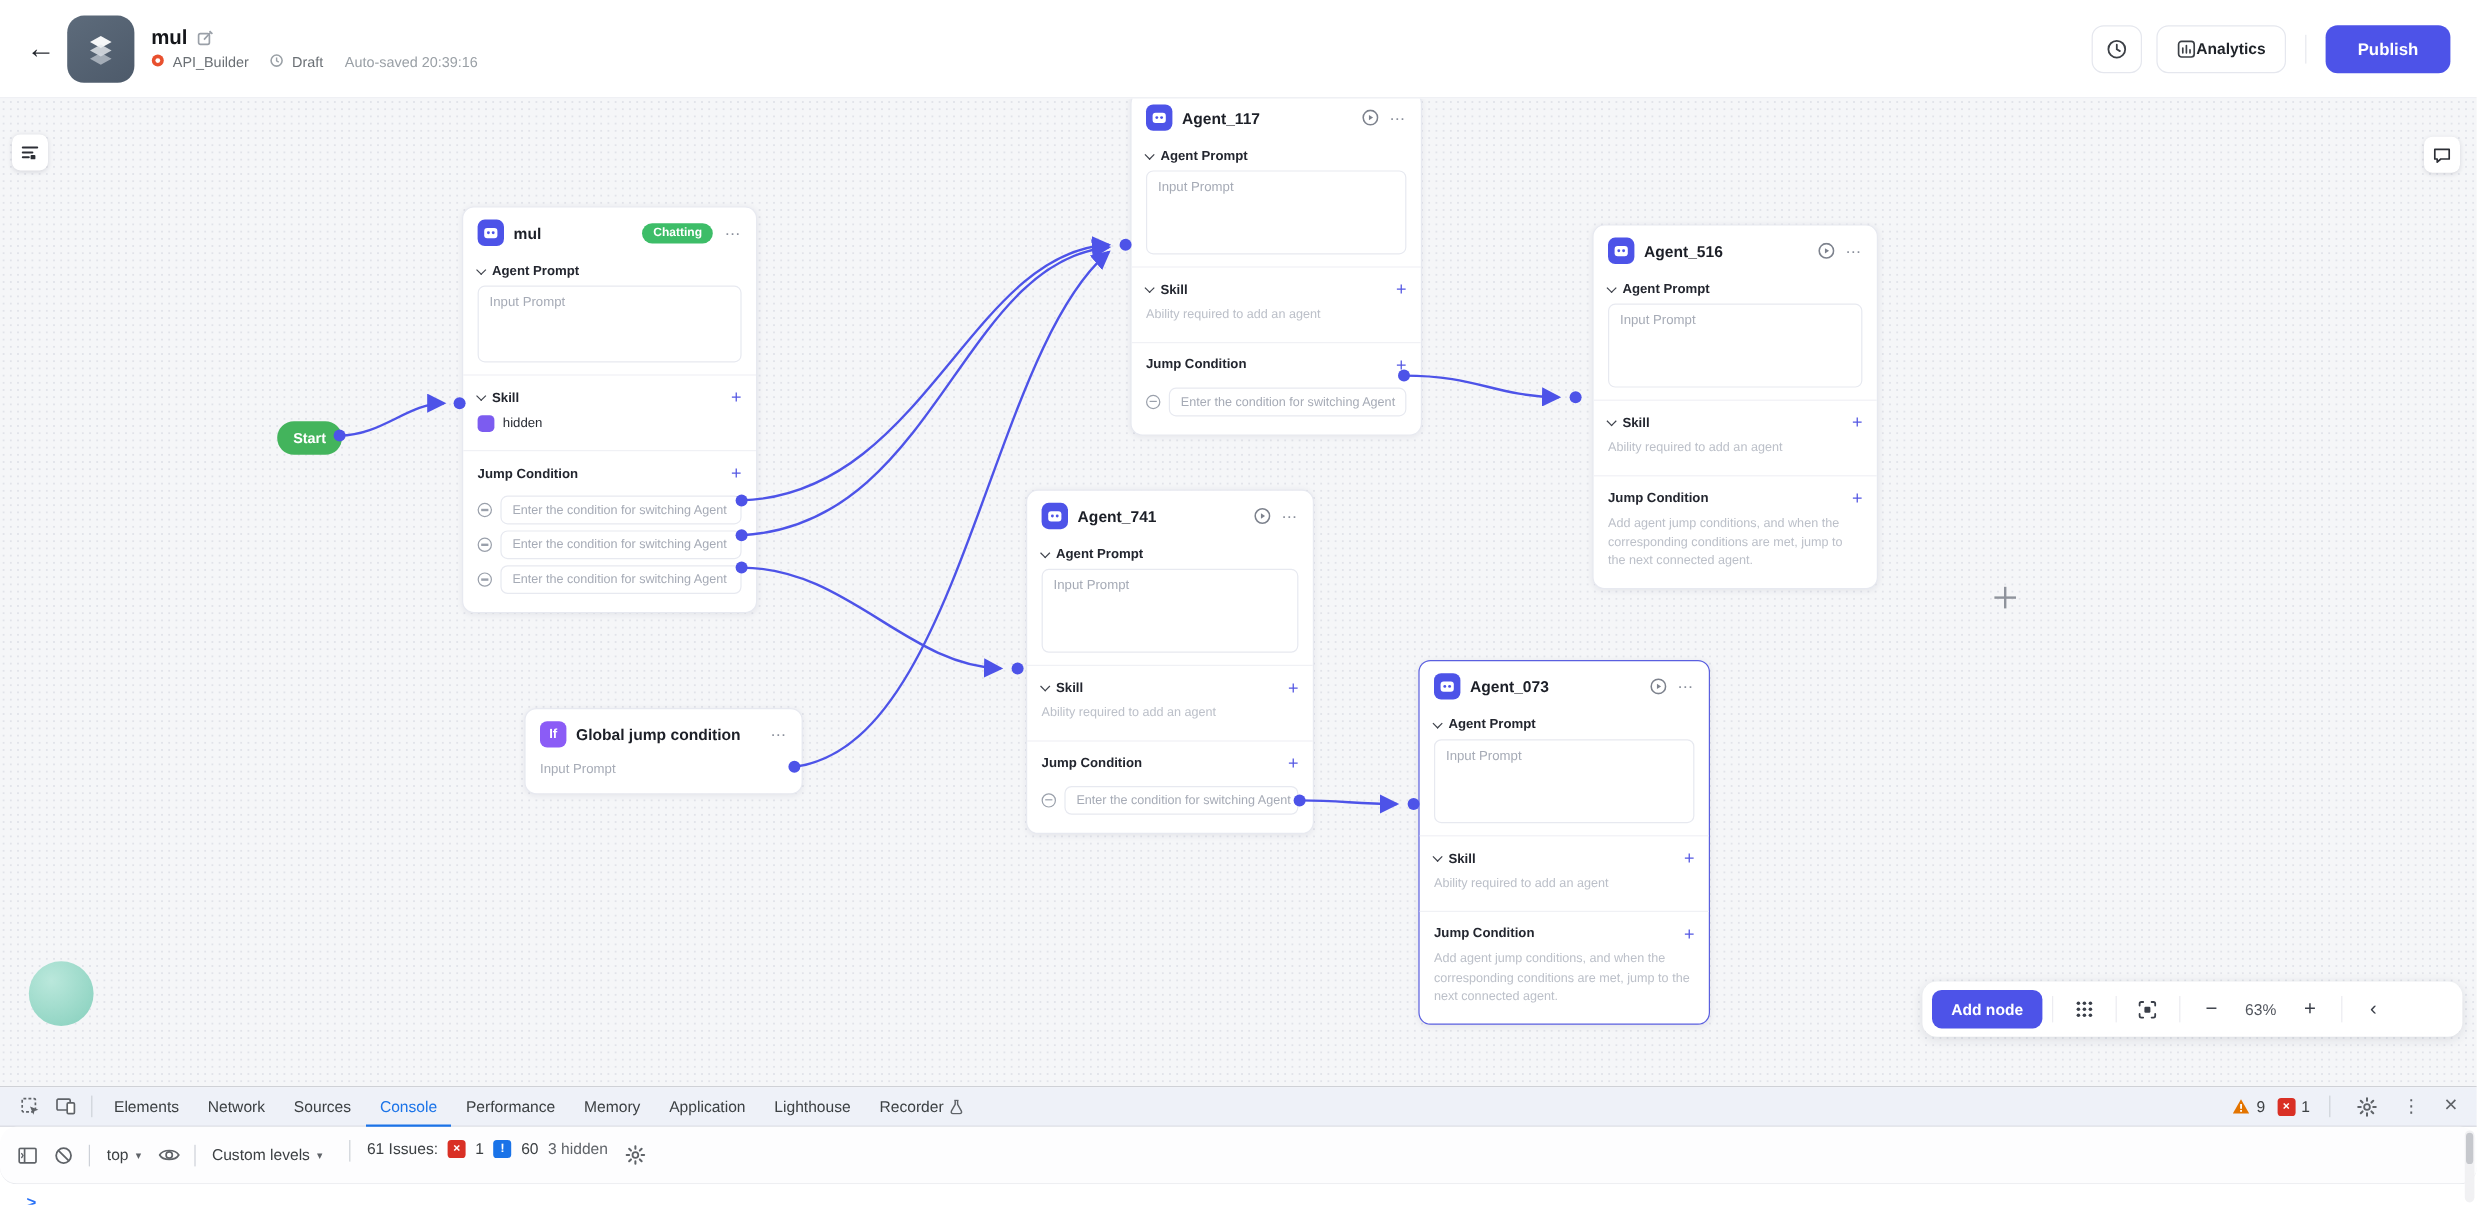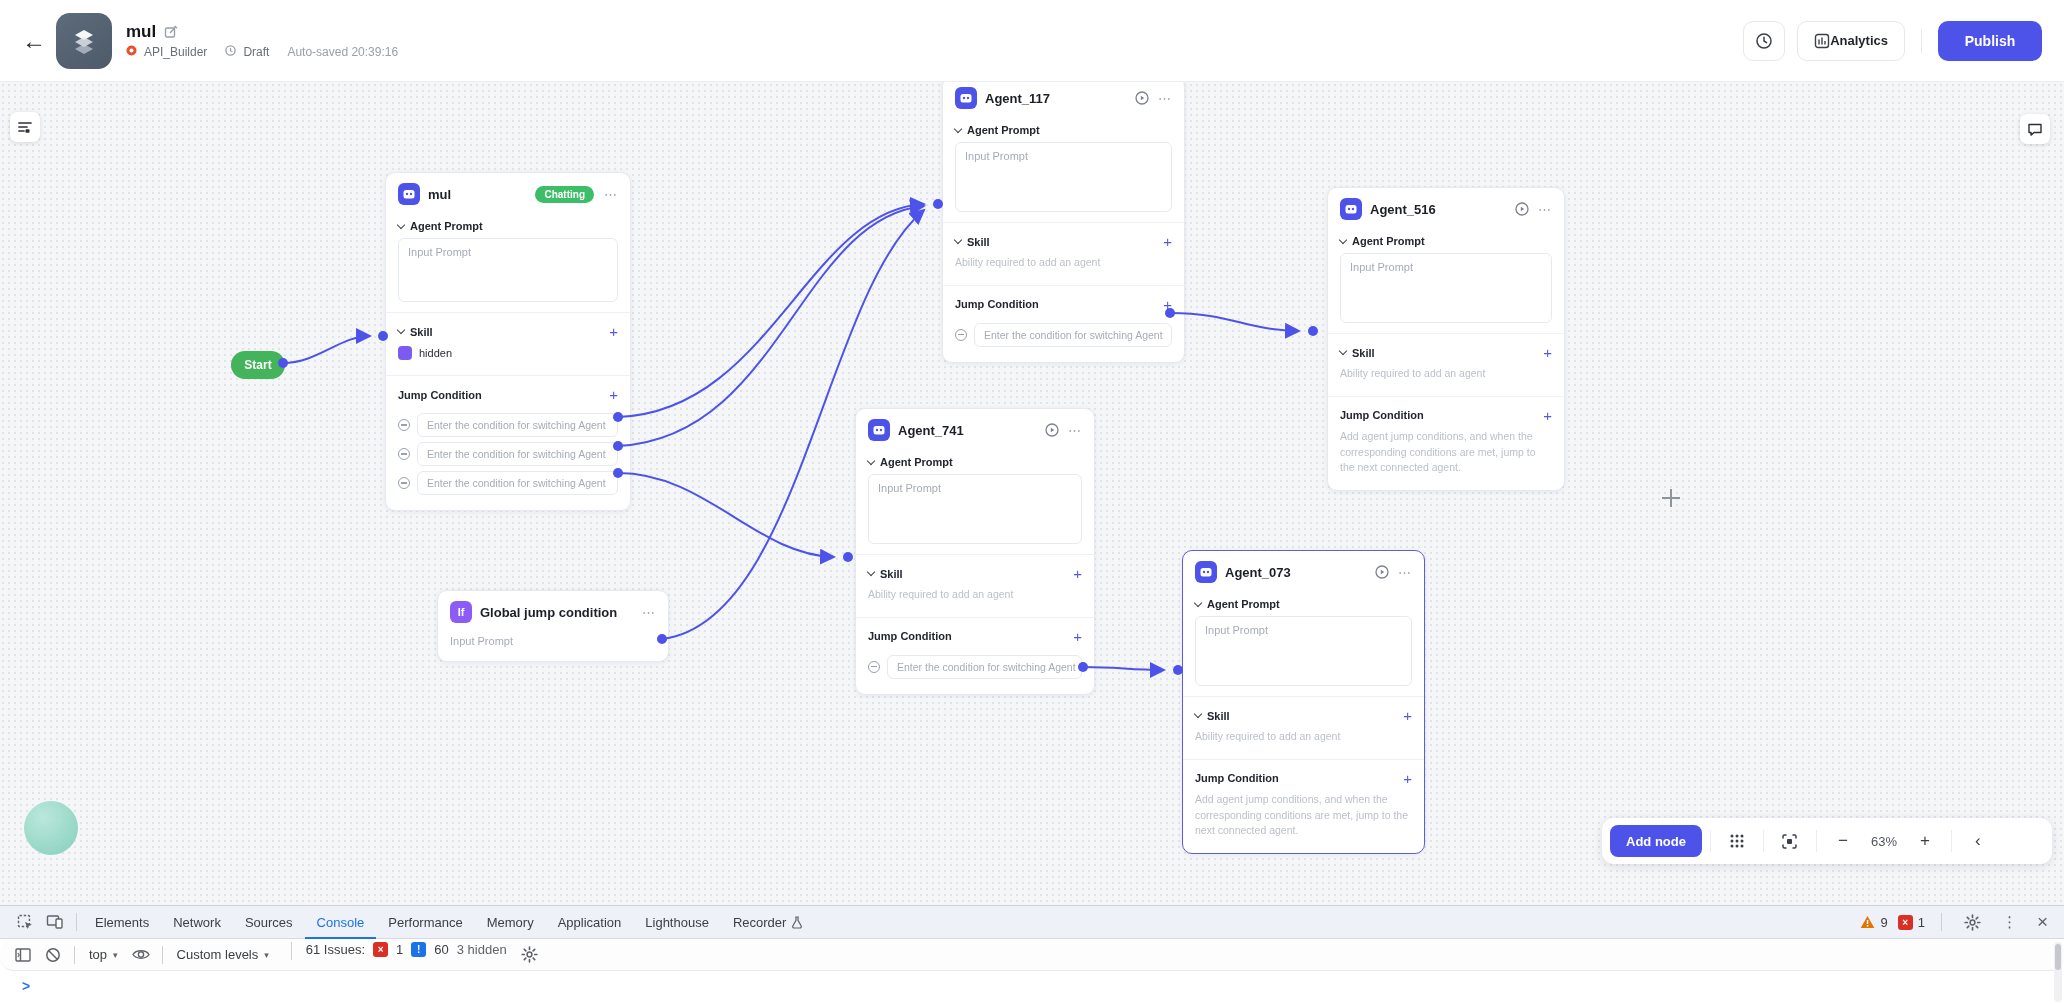--- a/index.html
+++ b/index.html
@@ -74,21 +74,21 @@
   .dt-sep { width:1px; height:18px; background:#cdd1d8; margin:0 6px; }
   .dt-tab { padding:0 12px; height:33px; display:flex; align-items:center; gap:5px; color:#3c4043; cursor:pointer; white-space:nowrap; }
   .dt-tab.active { color:#1a73e8; box-shadow:inset 0 -2px 0 #1a73e8; }
   .dt-tab-right { margin-left:auto; display:flex; align-items:center; gap:10px; }
   .warn-badge { display:flex; align-items:center; gap:5px; color:#3c4043; cursor:pointer; }
   .err-chip { width:15px; height:15px; border-radius:3px; background:#d93025; color:#fff; font-size:10px; font-weight:700; display:flex; align-items:center; justify-content:center; }
   .info-chip { width:15px; height:15px; border-radius:3px; background:#1a73e8; color:#fff; font-size:10px; font-weight:700; display:flex; align-items:center; justify-content:center; }
   .dt-close { font-size:19px; color:#5f6368; cursor:pointer; padding:0 6px; }
   .kebab { font-size:15px; color:#5f6368; cursor:pointer; padding:0 4px; }
 
-  .dt-toolbar { height:32px; display:flex; align-items:center; padding:0 8px; border-bottom:1px solid #e8eaee; background:#fdfdfe;border-radius:14px; }
+  .dt-toolbar { height:48px; display:flex; align-items:center; padding:0 8px; border-bottom:1px solid #e8eaee; background:#fdfdfe;border-radius:14px; }
   .ctx-select { display:flex; align-items:center; gap:6px; color:#3c4043; padding:0 8px; cursor:pointer; }
   .caret { font-size:9px; color:#5f6368; }
   .filter-input { flex:1; height:22px; margin:0 10px; border:1px solid #dadce0; border-radius:11px; background:#fff; padding:0 12px; font-size:12.5px; color:#202124; font-family:"Liberation Sans",sans-serif; }
   .filter-input::placeholder { color:#80868b; }
   .dt-right-group { display:flex; gap:8px; white-space:nowrap; color:#3c4043; }
   .hidden-link { color:#5f6368; }
   .dt-console { position:relative; height:33px; background:#fff; }
   .console-prompt { position:absolute; left:22px; top:7px; color:#2871f7; font-size:14px; font-weight:700; }
   .dt-scrollbar { position:absolute; right:2px; top:36px; width:8px; height:60px; background:#f1f1f3; border-radius:4px; }
   .dt-scrollbar::after { content:""; position:absolute; left:1px; top:2px; width:6px; height:26px; background:#c6c8cd; border-radius:3px; }

